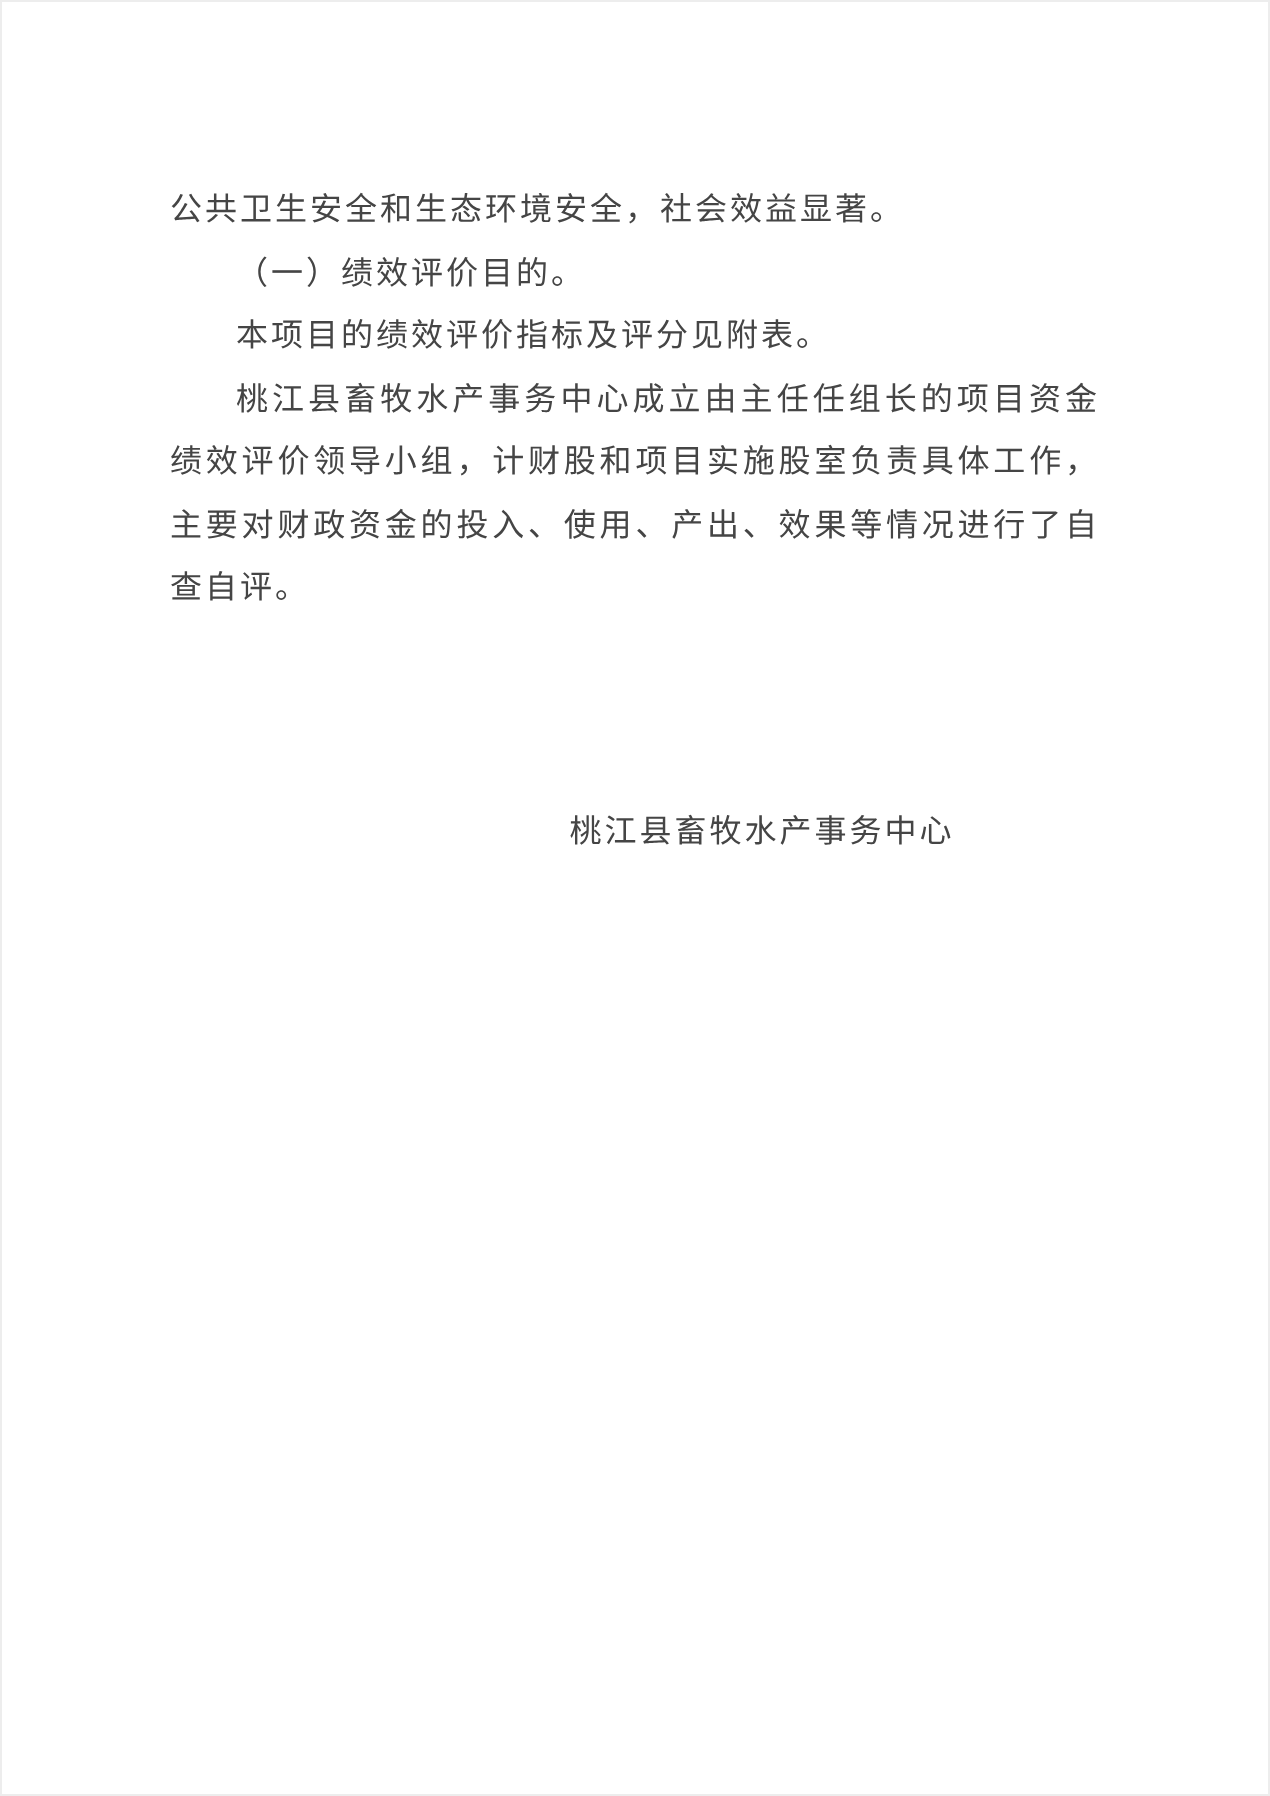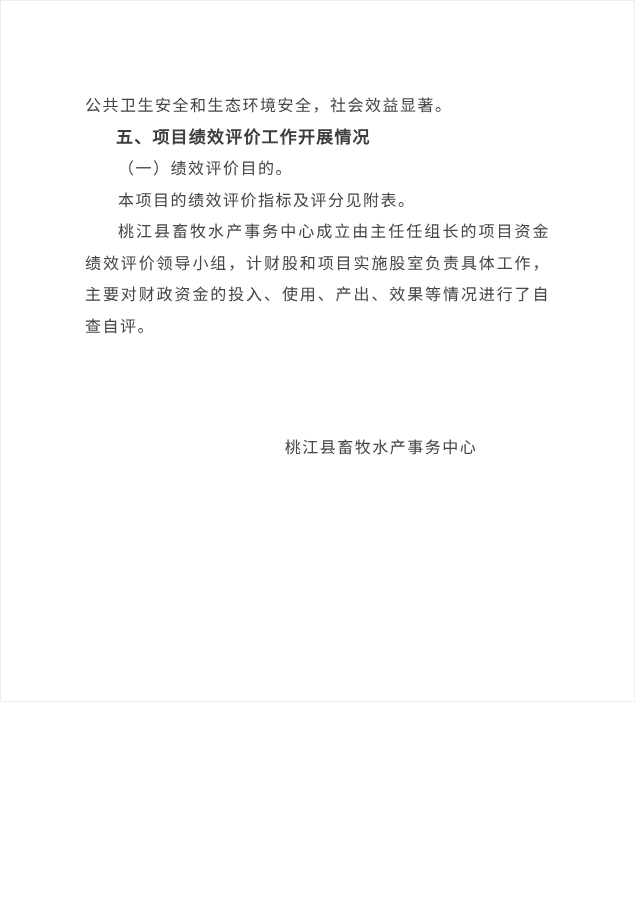--- a/index.html
+++ b/index.html
@@ -4,21 +4,21 @@
 <style>
   html, body {
     margin: 0;
     padding: 0;
     background: #ffffff;
   }
   .page {
     position: relative;
     box-sizing: border-box;
     width: 635px;
-    height: 702px;
+    height: 898px;
     margin: 0;
     background: #ffffff;
     border: 1px solid #ededed;
     padding: 89px 84px 0 84px;
     overflow: hidden;
     color: #454545;
     font-family: "Liberation Serif", "DejaVu Serif", serif;
     font-size: 16px;
     line-height: 31.5px;
     letter-spacing: 1.5px;
@@ -59,21 +59,20 @@
     margin: 0;
   }
 </style>
 </head>
 <body>
 
 <div class="page">
 
   <p class="continuation">公共卫生安全和生态环境安全，社会效益显著。</p>
 
-  <h2 class="section-heading">五、项目绩效评价工作开展情况</h2>
 
   <p class="sub-heading">（一）绩效评价目的。</p>
 
 
 
   <p class="para indent">本项目的绩效评价指标及评分见附表。</p>
 
   <p class="para indent">桃江县畜牧水产事务中心成立由主任任组长的项目资金绩效评价领导小组，计财股和项目实施股室负责具体工作，主要对财政资金的投入、使用、产出、效果等情况进行了自查自评。</p>
 
   <div class="signature-block">

